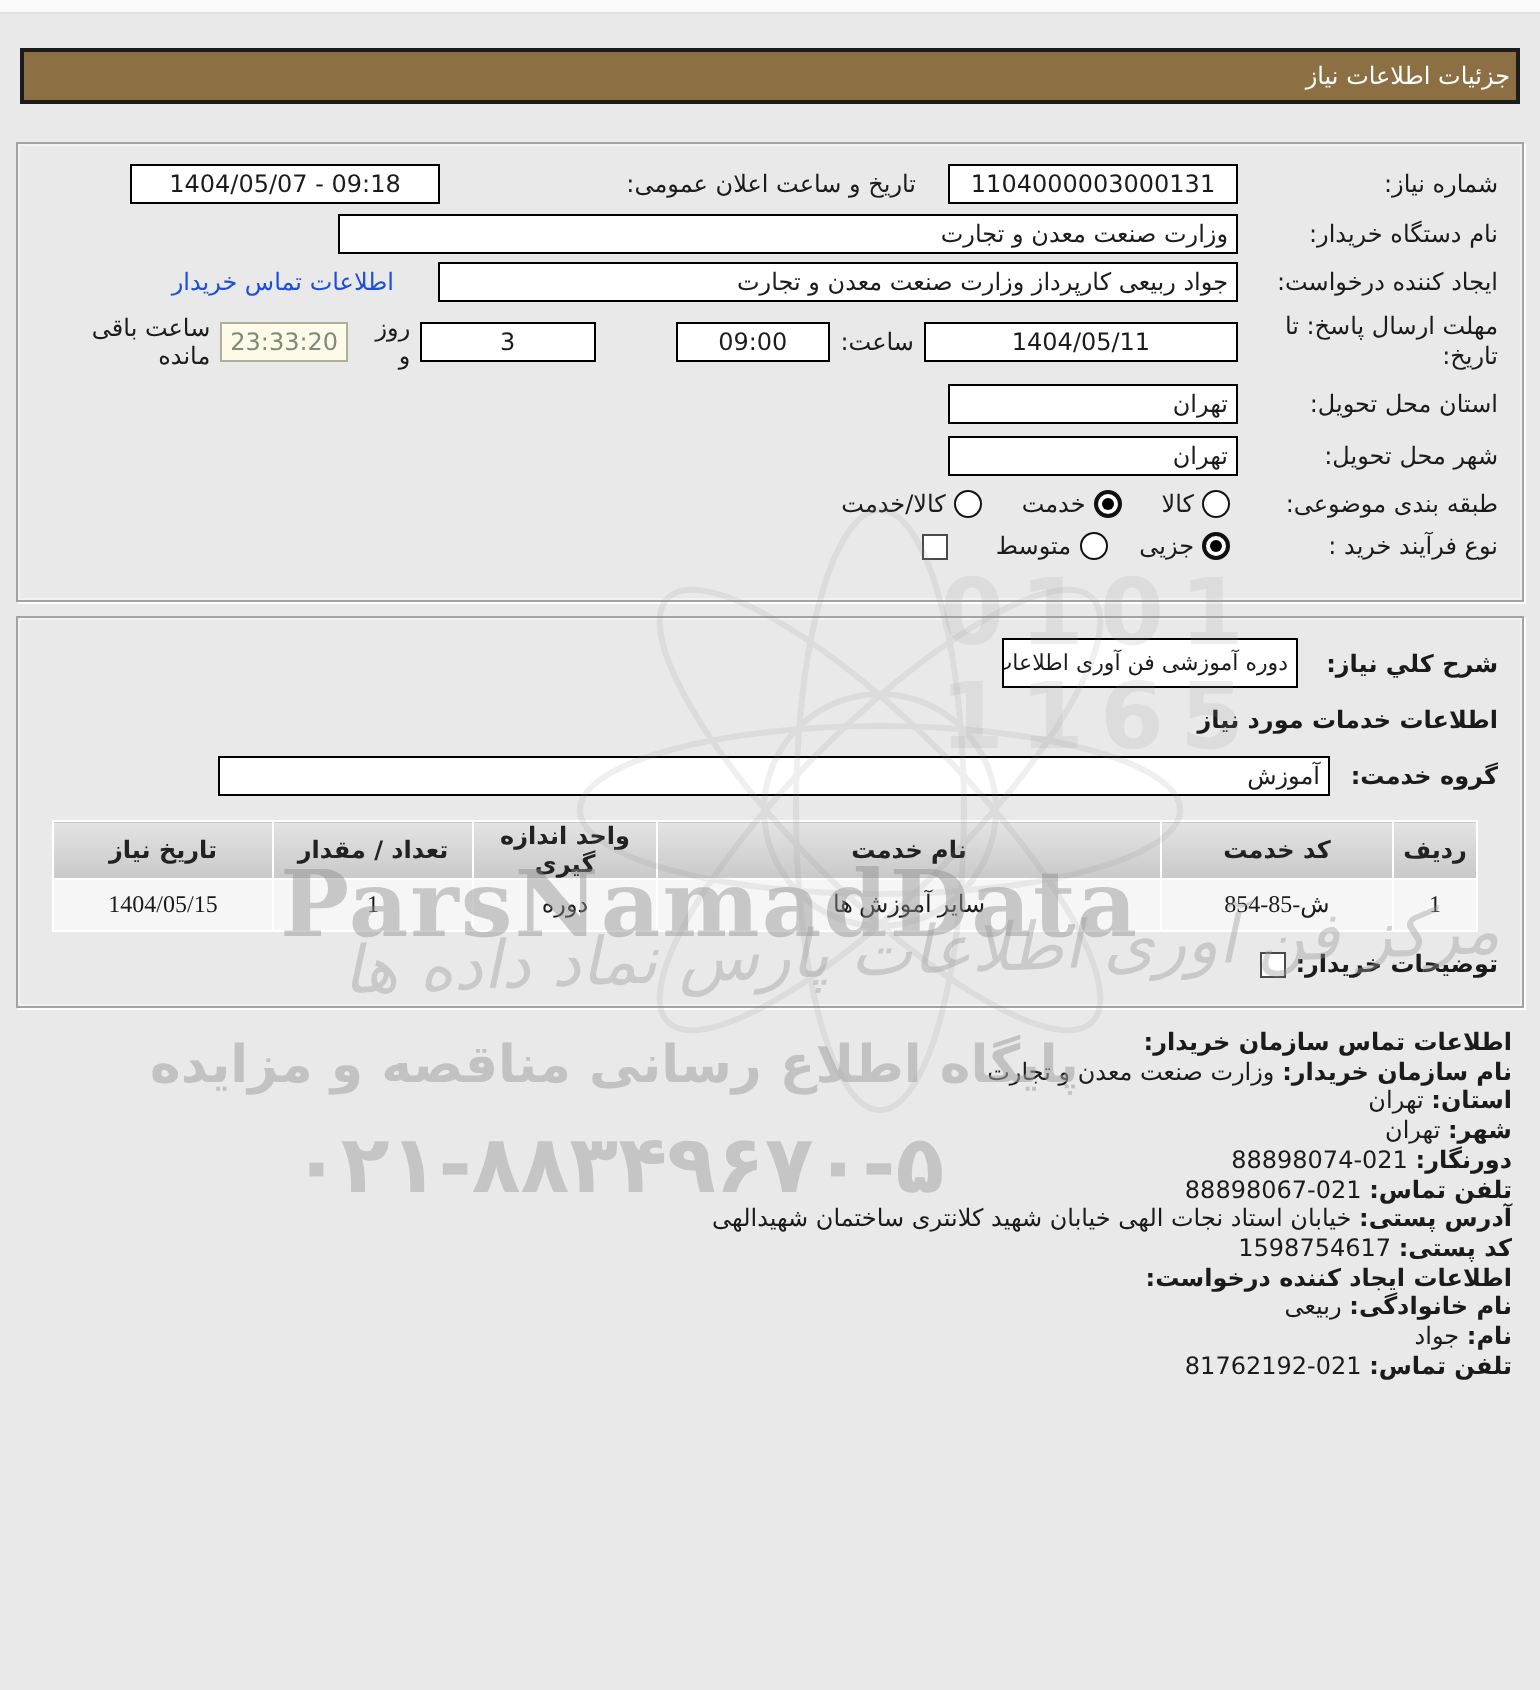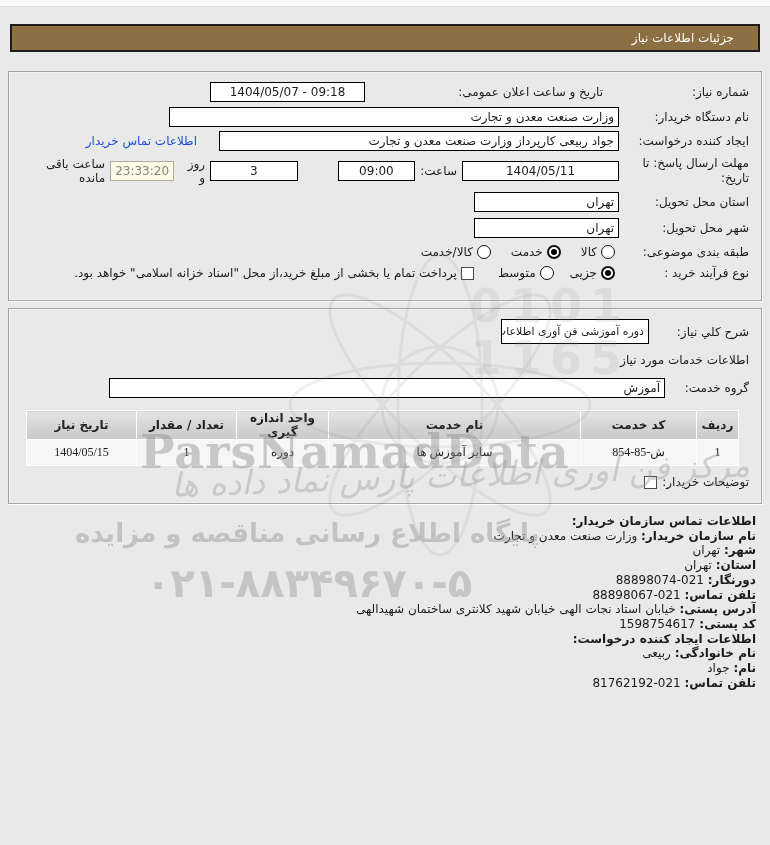--- a/index.html
+++ b/index.html
@@ -9,35 +9,35 @@
     font-family:"DejaVu Sans", sans-serif;
     font-size:12px; color:#1b1b1b;
     direction:rtl; position:relative; overflow:hidden;
   }
   .top-strip { height:7px; background:#fafafa; border-bottom:1px solid #e0e0e0; }
 
   .title-bar {
     margin:17px 10px 0 10px; height:28px;
     background:#8c6f42; border:2px solid #1c1c1c;
     color:#ffffff; line-height:24px;
-    padding-right:24px; font-size:12px;
+    padding-right:3px; font-size:12px;
   }
 
   .panel {
     margin:0 8px; border:1px solid #a3a3a3;
     box-shadow:inset 0 0 0 1px #f2f2f2, 1px 1px 0 #fdfdfd;
     padding:10px 12px 8px 10px; position:relative; z-index:1;
   }
   .panel1 { margin-top:19px; height:230px; }
   .panel2 { margin-top:7px; height:196px; }
 
   .row { display:flex; align-items:center; }
   .lbl { color:#1b1b1b; }
   .lblcol { width:130px; flex:0 0 130px; }
-  .boldlbl { font-weight:normal; }
+  .boldlbl { font-weight:bold; }
 
   .box {
     background:#fff; border:1px solid #000; height:20px;
     display:flex; align-items:center; overflow:hidden;
     padding:0 4px; white-space:nowrap;
   }
   .center { justify-content:center; }
   .rightal { justify-content:flex-start; }
   .num { direction:ltr; unicode-bidi:isolate; }
 
@@ -110,20 +110,23 @@
 <body>
 
 <div class="top-strip"></div>
 
 <div class="title-bar">جزئیات اطلاعات نیاز</div>
 
 <div class="panel panel1">
 
   <div class="row" style="margin-bottom:5px;">
     <span class="lbl lblcol">شماره نیاز:</span>
+    <div class="box center" style="width:145px;">
+      <span class="num">1104000003000131</span>
+    </div>
     <span class="lbl" style="margin-right:16px; width:166px; flex:0 0 166px;">تاریخ و ساعت اعلان عمومی:</span>
     <div class="box center" style="width:155px; margin-right:72px;">
       <span class="num">1404/05/07 - 09:18</span>
     </div>
   </div>
 
   <div class="row" style="margin-bottom:4px;">
     <span class="lbl lblcol">نام دستگاه خریدار:</span>
     <div class="box rightal" style="width:450px;">
       <span>وزارت صنعت معدن و تجارت</span>
@@ -181,21 +184,20 @@
     <span class="opt-label">کالا/خدمت</span>
   </div>
 
   <div class="row">
     <span class="lbl lblcol" style="width:134px; flex:0 0 134px;">نوع فرآیند خرید :</span>
     <span class="radio on"></span>
     <span class="opt-label">جزیی</span>
     <span class="radio" style="margin-right:16px;"></span>
     <span class="opt-label">متوسط</span>
     <span class="chk" style="margin-right:24px;"></span>
-    <span class="opt-label">پرداخت تمام یا بخشی از مبلغ خرید،از محل "اسناد خزانه اسلامی" خواهد بود.</span>
   </div>
 </div>
 
 <div class="panel panel2">
 
   <div class="row" style="margin-bottom:9px;">
     <span class="lbl boldlbl" style="width:100px; flex:0 0 100px;">شرح کلي نیاز:</span>
     <div class="box rightal" style="width:148px; height:25px; font-size:11px;">
       <span>دوره آموزشی فن آوری اطلاعات</span>
     </div>
@@ -245,22 +247,22 @@
 
   <div class="row" style="margin-top:9px;">
     <span class="lbl boldlbl">توضیحات خریدار:</span>
     <span class="chk" style="margin-right:5px;"></span>
   </div>
 </div>
 
 <div class="contact">
   <div class="cline"><b>اطلاعات تماس سازمان خریدار:</b></div>
   <div class="cline"><b>نام سازمان خریدار:</b> <span>وزارت صنعت معدن و تجارت</span></div>
+  <div class="cline"><b>استان:</b> <span>تهران</span></div>
   <div class="cline"><b>شهر:</b> <span>تهران</span></div>
-  <div class="cline"><b>استان:</b> <span>تهران</span></div>
   <div class="cline"><b>دورنگار:</b> <span class="num">88898074-021</span></div>
   <div class="cline"><b>تلفن تماس:</b> <span class="num">88898067-021</span></div>
   <div class="cline"><b>آدرس پستی:</b> <span>خیابان استاد نجات الهی خیابان شهید کلانتری ساختمان شهیدالهی</span></div>
   <div class="cline"><b>کد پستی:</b> <span class="num">1598754617</span></div>
   <div class="cline"><b>اطلاعات ایجاد کننده درخواست:</b></div>
   <div class="cline"><b>نام خانوادگی:</b> <span>ربیعی</span></div>
   <div class="cline"><b>نام:</b> <span>جواد</span></div>
   <div class="cline"><b>تلفن تماس:</b> <span class="num">81762192-021</span></div>
 </div>
 

